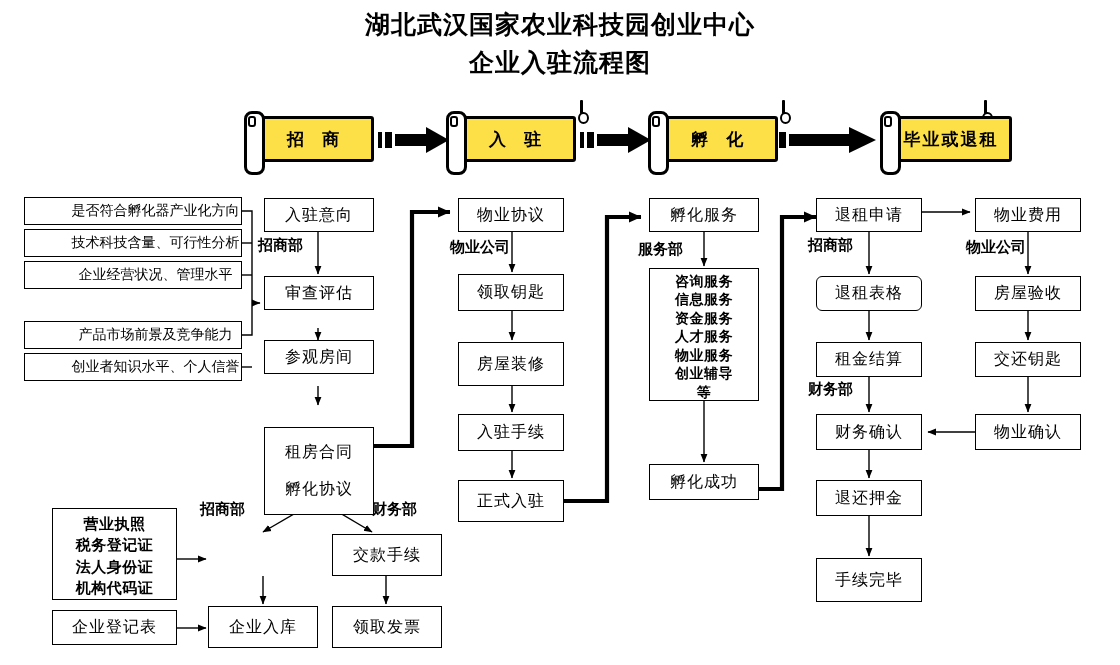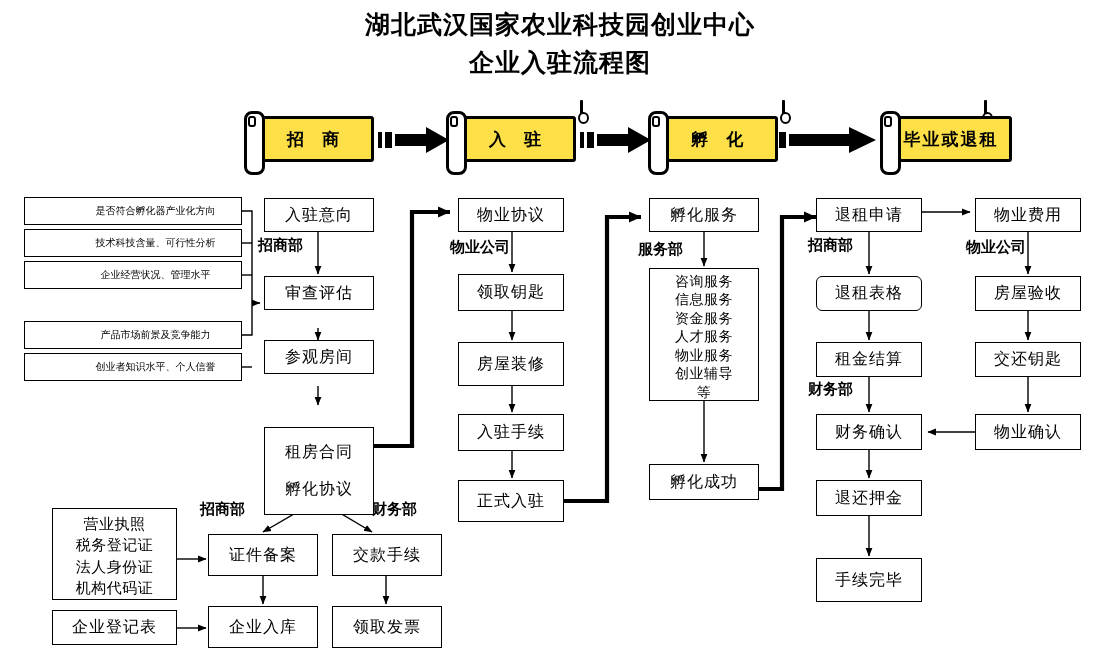--- a/index.html
+++ b/index.html
@@ -22,23 +22,24 @@
   
   .box{
     position:absolute;border:1.4px solid #000;background:#fff;
     display:flex;align-items:center;justify-content:center;
     font-size:16px;line-height:1.15;text-align:center;
     box-sizing:border-box;letter-spacing:1px;
   }
   .box.listbox{
     display:block;padding-top:4px;font-size:14px;line-height:1.32;
     letter-spacing:0.5px;
+    font-weight:bold;
   }
   .box.twoline{flex-direction:column;justify-content:space-around;padding:6px 0;margin-top:15px;}
-  .box.critbox{font-size:10px;letter-spacing:0px;padding-left:45px;}
+  .box.critbox{font-size:14px;letter-spacing:0px;padding-left:45px;}
 
   
   .dept{
     position:absolute;font-weight:bold;font-size:15px;white-space:nowrap;
     font-family:"Liberation Sans","DejaVu Sans",sans-serif;letter-spacing:0px;
   }
 
   
   .banner{position:absolute;}
   .banner .plate{
@@ -314,23 +315,20 @@
     <div>营业执照</div>
     <div>税务登记证</div>
     <div>法人身份证</div>
     <div>机构代码证</div>
   </div>
 
   <div class="box" style="left:52px;top:610px;width:125px;height:35px;">
       <span>企业登记表</span>
     </div>
 
-  <div class="box" style="left:208px;top:534px;width:110px;height:42px;">
-      <span>证件备案</span>
-    </div>
   <div class="box" style="left:208px;top:606px;width:110px;height:42px;">
       <span>企业入库</span>
     </div>
 
   <div class="box" style="left:332px;top:534px;width:110px;height:42px;">
       <span>交款手续</span>
     </div>
   <div class="box" style="left:332px;top:606px;width:110px;height:42px;">
       <span>领取发票</span>
     </div>

